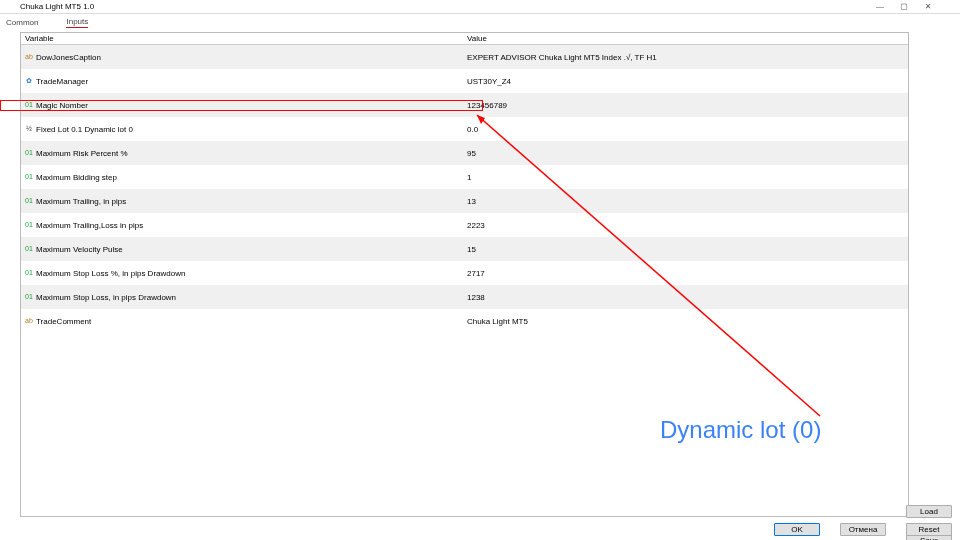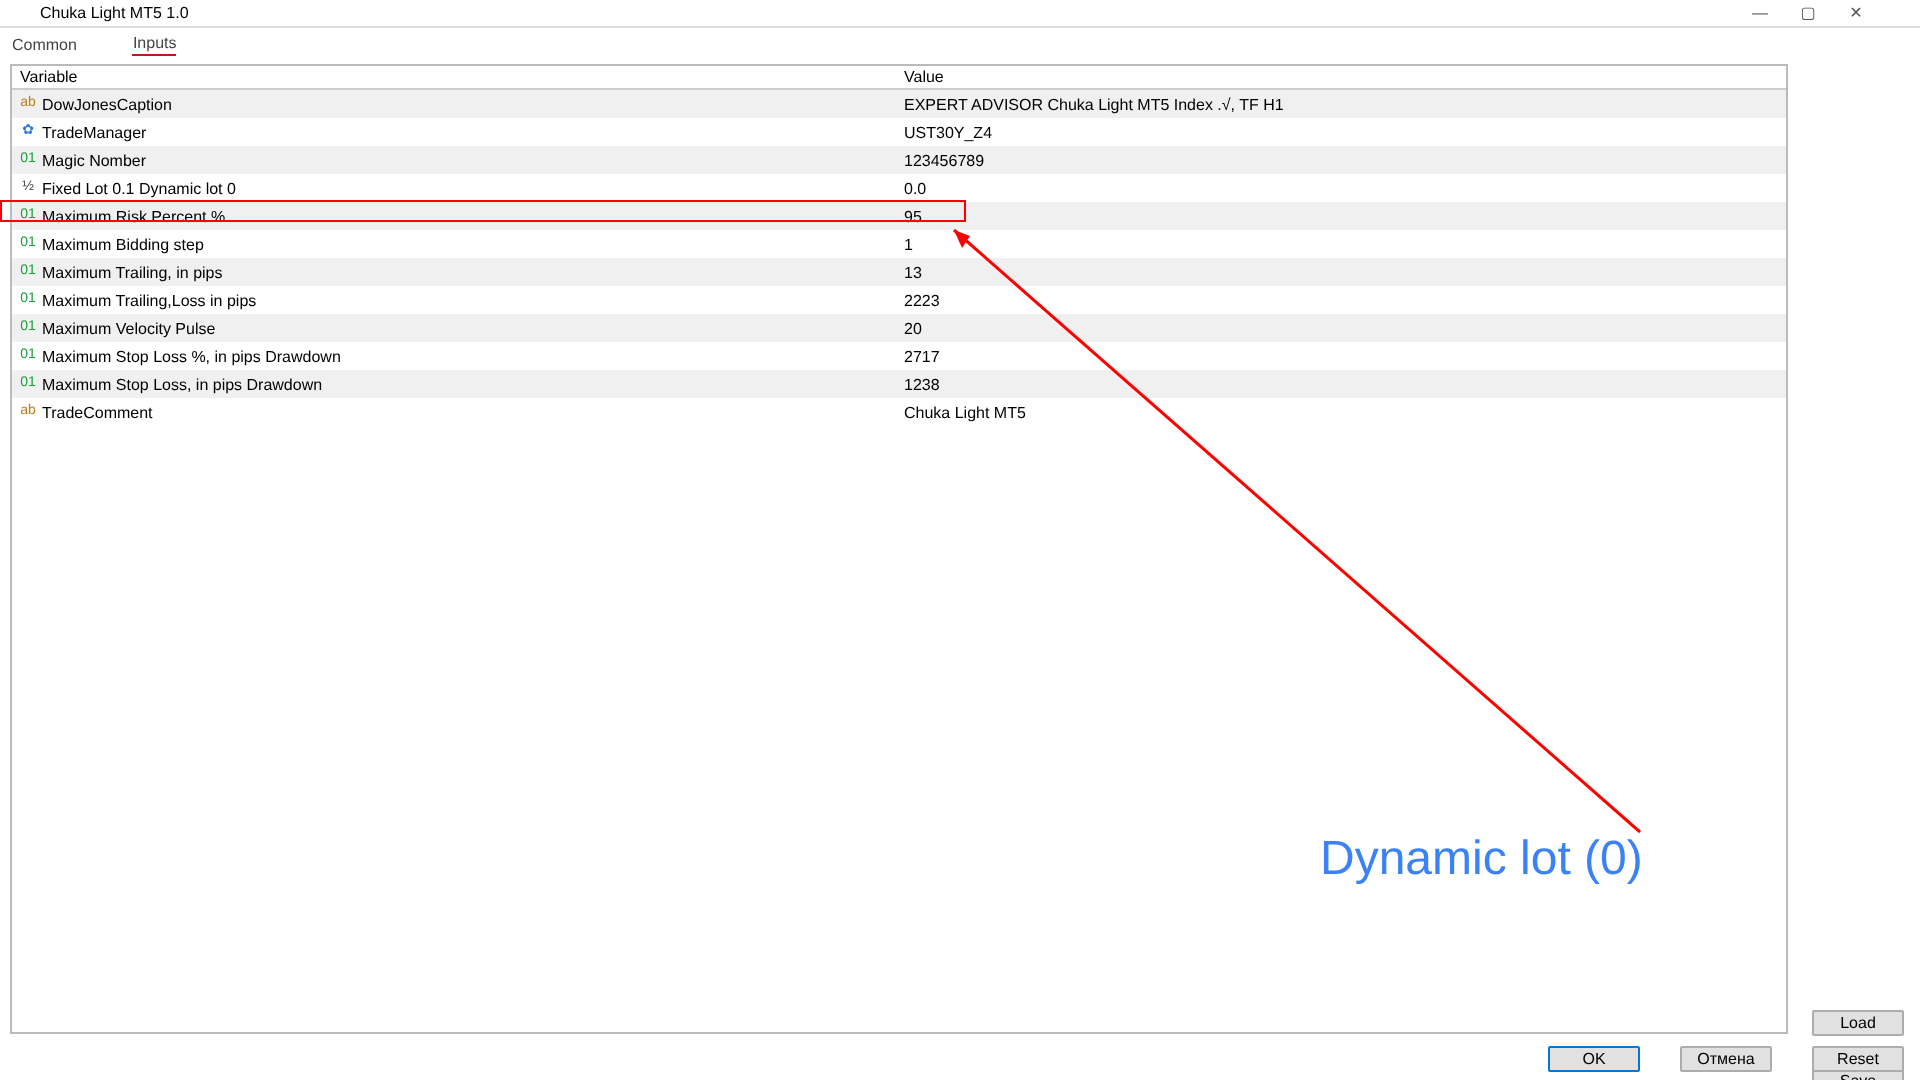--- a/index.html
+++ b/index.html
@@ -5,23 +5,23 @@
 *{margin:0;padding:0;box-sizing:border-box;font-family:"Segoe UI",Tahoma,sans-serif;font-size:8px}
 body{background:#f5f5f5;width:960px;height:540px;position:relative;overflow:hidden}
 .win{position:absolute;left:0;top:0;width:960px;height:540px;background:#fff}
 .titlebar{height:14px;display:flex;align-items:center;padding:0 20px;border-bottom:1px solid #ddd}
 .titlebar .title{flex:1;font-size:8px}
 .titlebtns{display:flex;gap:0}
 .titlebtns div{width:24px;height:14px;display:flex;align-items:center;justify-content:center;font-size:8px;color:#555}
 .tabs{height:14px;display:flex;align-items:flex-end;padding-left:6px;gap:28px}
 .tab{font-size:8px;padding:1px 0;color:#444;cursor:pointer}
 .tab.active{border-bottom:1px solid #b91c1c}
-.body{position:relative;padding:4px 8px 0 5px}
+.body{position:relative;padding:4px 8px 0 20px}
 .grid{border:1px solid #bbb;width:889px;height:485px;overflow:hidden;background:#fff}
-.row{display:flex;height:14px;align-items:center}
+.row{display:flex;height:24px;align-items:center}
 .row.head{background:#fff;border-bottom:1px solid #ccc;height:12px}
 .row.alt{background:#f0f0f0}
 .cell-var{width:442px;padding-left:4px;display:flex;align-items:center;gap:3px}
 .cell-val{flex:1;padding-left:4px}
 .icon{width:8px;height:8px;display:inline-block;font-size:7px;line-height:8px;text-align:center}
 .icon.str{color:#b97d1a}
 .icon.cfg{color:#2a7bd6}
 .icon.num{color:#1a9e3a}
 .icon.dbl{color:#444}
 .hilite{position:absolute;border:1.5px solid red;pointer-events:none}
@@ -108,21 +108,21 @@
               <span class="icon num">01</span>
               <span>Maximum Trailing,Loss in pips</span>
             </div>
             <div class="cell-val">2223</div>
           </div>
           <div class="row alt">
             <div class="cell-var">
               <span class="icon num">01</span>
               <span>Maximum Velocity Pulse</span>
             </div>
-            <div class="cell-val">20</div>
+            <div class="cell-val">15</div>
           </div>
           <div class="row">
             <div class="cell-var">
               <span class="icon num">01</span>
               <span>Maximum Stop Loss %, in pips Drawdown</span>
             </div>
             <div class="cell-val">2717</div>
           </div>
           <div class="row alt">
             <div class="cell-var">

